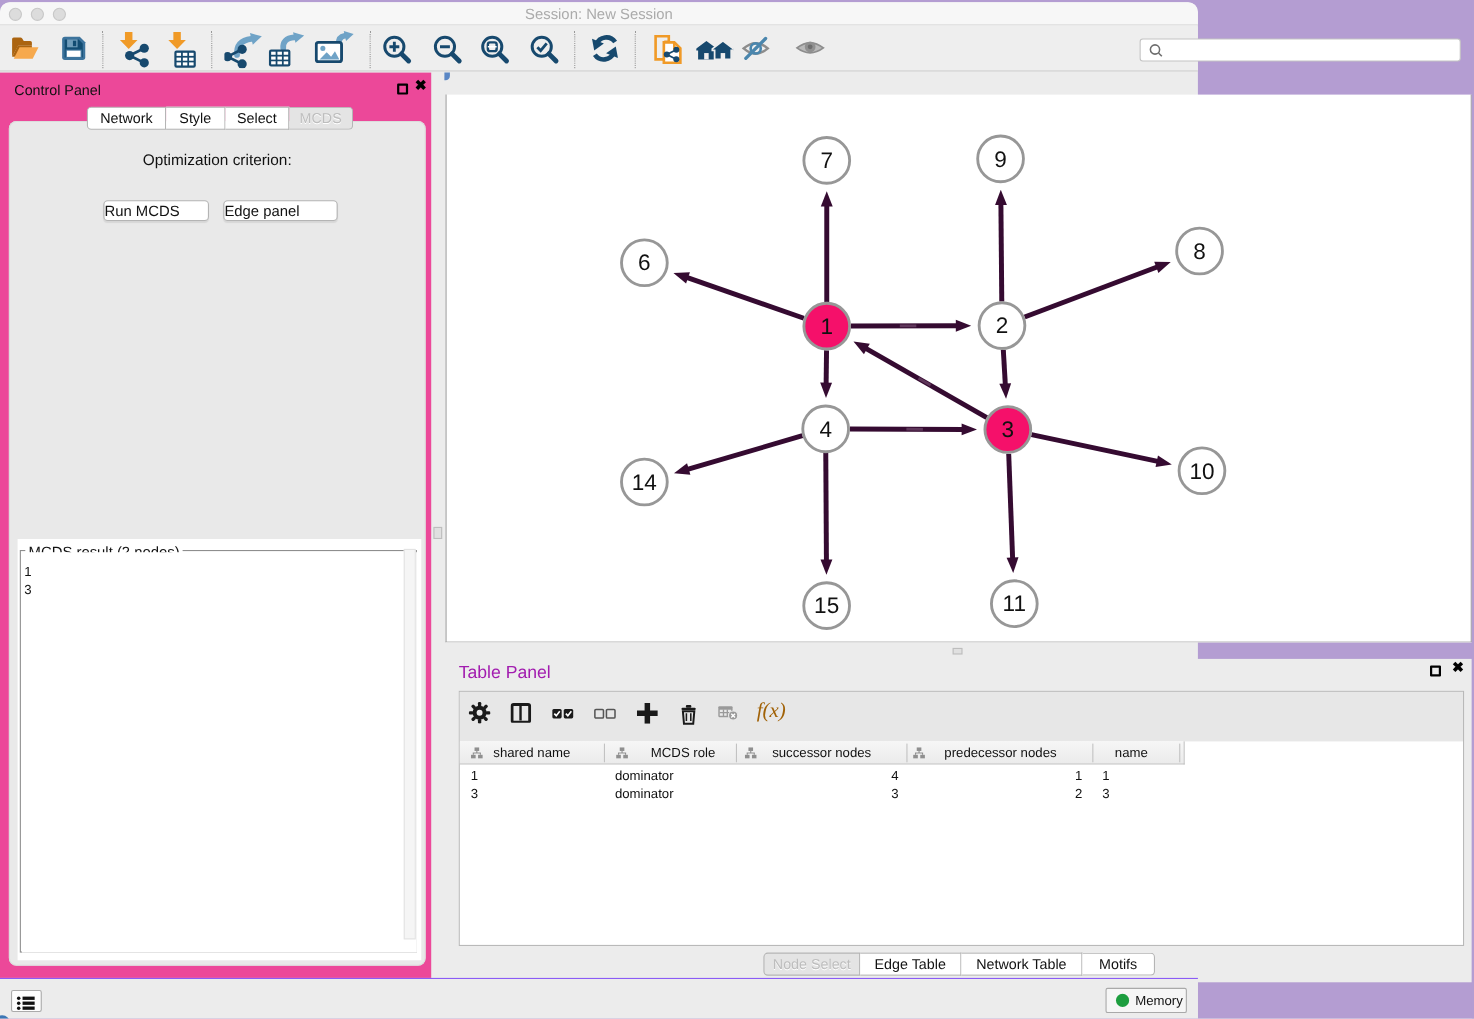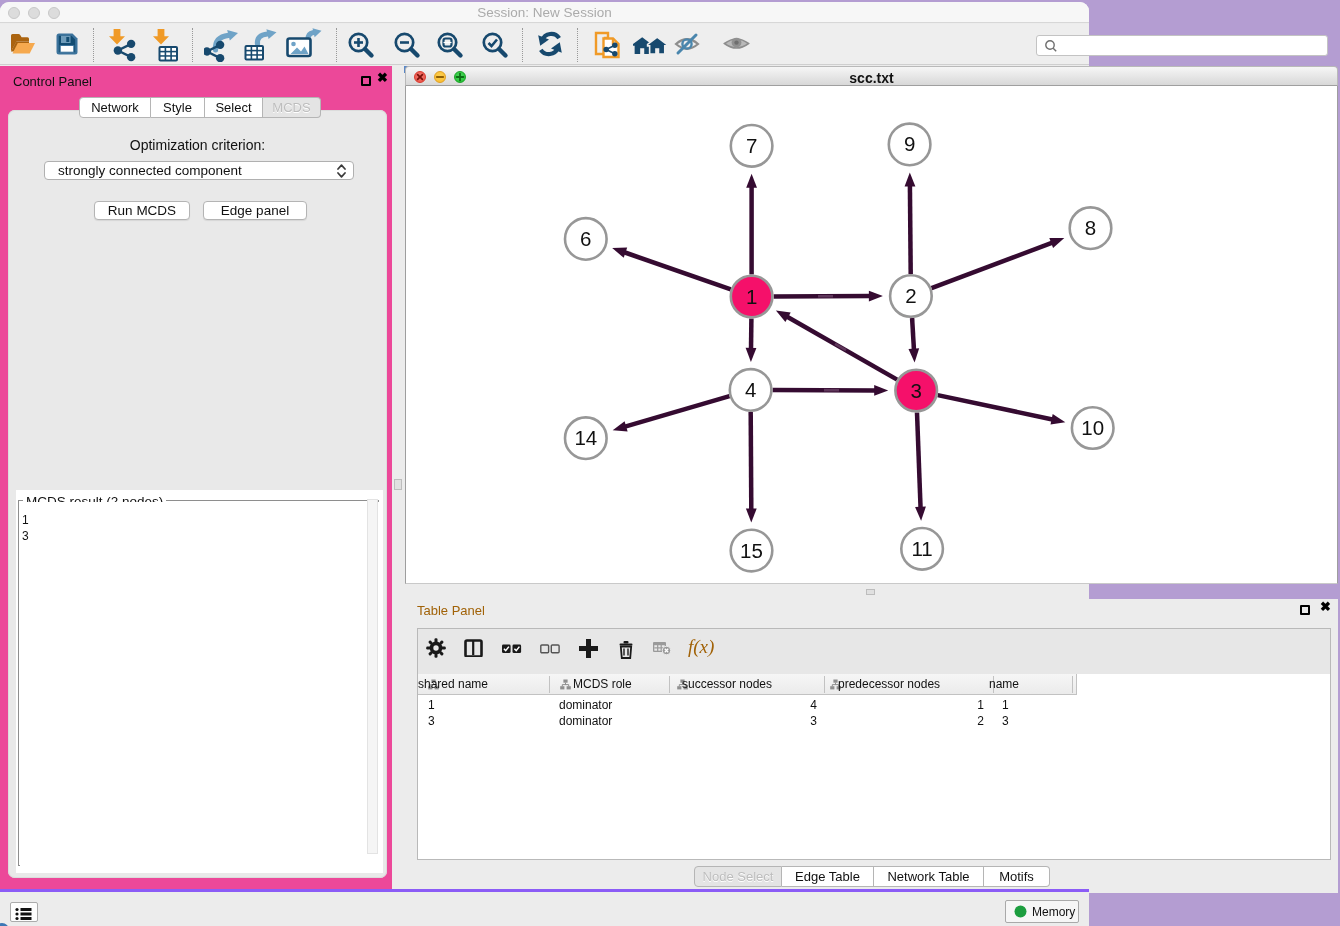--- a/index.html
+++ b/index.html
@@ -20,45 +20,45 @@
 .sqicon { position:absolute; width:10px; height:10px; border:2px solid #000; border-radius:1px; }
 .xicon { position:absolute; font-size:13px; font-weight:bold; color:#000; }
 #tabpanel { position:absolute; left:8px; top:44px; width:379px; height:768px; background:#e9e9e9; border-radius:7px; box-shadow:0 0 0 1px #dcdcdc inset; }
 #tabs { position:absolute; left:79px; top:31px; height:21px; display:flex; }
 .tab { height:21px; font-size:13px; color:#111; background:#fff; border:1px solid #b5b5b5; border-left:none; display:flex; align-items:center; justify-content:center; }
 .tab.first { border-left:1px solid #b5b5b5; border-radius:4px 0 0 4px; }
 .tab.last { border-radius:0 4px 4px 0; }
 .tab.sel { background:#e4e4e4; color:#bdbdbd; text-shadow:0 1px 0 #fff; }
 #optlabel { position:absolute; left:0; top:71px; width:395px; text-align:center; font-size:14px; color:#111; }
 #combo { position:absolute; left:44px; top:95px; width:310px; height:19px; background:#fff; border:1px solid #b0b0b0; border-radius:4px; font-size:13.5px; color:#111; line-height:17px; padding-left:13px; }
-.btn { position:absolute; top:135px; height:19px; background:#fff; border:1px solid #b4b4b4; border-radius:4px; font-size:13.5px; color:#111; text-align:center; line-height:17px; box-shadow:0 1px 1px rgba(0,0,0,0.08); }
+.btn { position:absolute; top:116px; height:19px; background:#fff; border:1px solid #b4b4b4; border-radius:4px; font-size:13.5px; color:#111; text-align:left; line-height:17px; box-shadow:0 1px 1px rgba(0,0,0,0.08); }
 #mcdswrap { position:absolute; left:16px; top:424px; width:367px; height:383px; background:#fff; }
 #groupbox { position:absolute; left:2px; top:10px; width:361px; height:366px; border:1px solid #8e8e8e; }
 #grouptitle { position:absolute; left:4px; top:-7px; background:#fff; padding:0 3px; font-size:13.5px; color:#111; }
 #mcdslist { position:absolute; left:1px; top:1px; width:359px; height:364px; background:#fff; font-size:12px; color:#111; }
 #mcdssb { position:absolute; right:5px; top:9px; width:11px; height:355px; background:#f5f5f5; border:1px solid #e3e3e3; }
 
 #netwin { position:absolute; left:405px; top:64px; width:933px; height:520px; }
 #nettitle { position:absolute; left:0; top:0px; width:100%; height:20px; background:linear-gradient(#f6f6f6,#d8d8d8); border:1px solid #b9b9b9; border-bottom:1px solid #9f9f9f; border-radius:4px 4px 0 0; }
 .mbtn { position:absolute; top:4px; width:12px; height:12px; border-radius:50%; }
 #nettitletext { position:absolute; top:3px; left:0; width:100%; text-align:center; font-size:14px; font-weight:bold; color:#111; }
 #netview { position:absolute; left:0; top:20px; width:933px; height:498px; background:#fff; border:1px solid #9e9e9e; border-top:none; border-bottom-color:#c9c9c9; }
 
 #tpanel { position:absolute; left:405px; top:597px; width:933px; height:294px; background:#ececec; }
-#tp-title { position:absolute; left:12px; top:4px; font-size:13px; color:#a16207; }
+#tp-title { position:absolute; left:12px; top:4px; font-size:16px; color:#a21caf; }
 #tbox { position:absolute; left:12px; top:29px; width:914px; height:232px; background:#fff; border:1px solid #b9b9b9; }
 #ttoolbar { position:absolute; left:0; top:0; width:100%; height:45px; background:#e7e7e7; }
 #thead { position:absolute; left:0; top:45px; width:659px; height:21px; border-right:1px solid #c2c2c2; background:linear-gradient(#f6f6f6,#ebebeb); border-bottom:1px solid #c2c2c2; font-size:12px; color:#111; }
 .hsep { position:absolute; top:2px; height:17px; width:0; border-left:1px solid #c2c2c2; }
-.hlabel { position:absolute; top:3px; text-align:left; }
+.hlabel { position:absolute; top:3px; text-align:center; }
 .row { position:absolute; left:0; width:100%; height:16px; font-size:12px; color:#111; }
 .cell { position:absolute; top:1px; }
 #btabs { position:absolute; left:289px; top:267px; height:21px; display:flex; }
 
-#statusbar { position:absolute; left:0; top:887px; width:100%; height:37px; background:#ececec; border-top:3px solid #8b5cf6; }
+#statusbar { position:absolute; left:0; top:887px; width:100%; height:37px; background:#ececec; border-top:1px solid #8b5cf6; }
 #listbtn { position:absolute; left:10px; top:10px; width:28px; height:20px; background:#fdfdfd; border:1px solid #ababab; border-radius:2px; }
 #membtn { position:absolute; right:10px; top:8px; width:74px; height:23px; background:#f6f6f6; border:1px solid #a9a9a9; border-radius:2px; font-size:12px; color:#111; }
 #rightedge { position:absolute; right:0; top:0; width:2px; height:926px; background:#b49dd2; }
 #bluecorner { position:absolute; left:-5px; top:921px; width:14px; height:14px; border-radius:50%; background:#3c77b5; }
 svg { display:block; }
 </style>
 </head>
 <body>
 <div id="win">
 
@@ -206,63 +206,39 @@
     <div class="sqicon" style="left:361px; top:10px;"></div>
     <div class="xicon" style="left:377px; top:4px;">✖</div>
     <div id="tabpanel"></div>
     <div id="optlabel">Optimization criterion:</div>
     <div id="tabs">
       <div class="tab first" style="width:72px;">Network</div>
       <div class="tab" style="width:54px;">Style</div>
       <div class="tab" style="width:58px;">Select</div>
       <div class="tab last sel" style="width:58px;">MCDS</div>
     </div>
-    <div id="combo">strongly connected component
-      <svg width="11" height="14" style="position:absolute;right:6px;top:2px;" viewBox="0 0 11 14">
-          <path d="M2 5 L5.5 1.2 L9 5" fill="none" stroke="#3a3a3a" stroke-width="1.7" stroke-linecap="round" stroke-linejoin="round"></path>
-          <path d="M2 9 L5.5 12.8 L9 9" fill="none" stroke="#3a3a3a" stroke-width="1.7" stroke-linecap="round" stroke-linejoin="round"></path>
-        </svg>
-    </div>
     <div class="btn" style="left:94px; width:96px;">Run MCDS</div>
     <div class="btn" style="left:203px; width:104px;">Edge panel</div>
     <div id="mcdswrap">
       <div id="groupbox">
         <div id="grouptitle">MCDS result (2 nodes)</div>
         <div id="mcdslist">
           <div style="position:absolute;left:2px;top:10px;line-height:16px;">1<br>3</div>
         </div>
       </div>
       <div id="mcdssb"></div>
     </div>
   </div>
 
   <div class="abs" style="left:394px;top:477px;width:8px;height:11px;background:#e0e0e0;border:1px solid #bdbdbd;"></div>
   <div class="abs" style="left:866px;top:587px;width:9px;height:6px;background:#e0e0e0;border:1px solid #bdbdbd;"></div>
   <div class="abs" style="left:688px;top:885px;width:9px;height:6px;background:#e0e0e0;border:1px solid #bdbdbd;"></div>
 
   <div id="netwin">
     <div class="abs" style="left:-1px;top:0;width:5px;height:7px;background:#5a87c5;border-radius:0 0 4px 0;"></div>
-    <div id="nettitle">
-      <div class="mbtn" style="left:8px;background:radial-gradient(circle at 50% 40%,#f07a72,#ed4e42);border:1px solid #d8382c;">
-        <svg width="10" height="10" viewBox="0 0 10 10" style="margin:0 auto;display:block;">
-            <path d="M2.6 2.6 L7.4 7.4 M7.4 2.6 L2.6 7.4" stroke="#790f08" stroke-width="1.7" stroke-linecap="round"></path>
-          </svg>
-      </div>
-      <div class="mbtn" style="left:28px;background:radial-gradient(circle at 50% 40%,#fccf50,#fbbb2c);border:1px solid #dfa023;">
-        <svg width="10" height="10" viewBox="0 0 10 10" style="margin:0 auto;display:block;">
-            <path d="M1.8 5 L8.2 5" stroke="#8e5f05" stroke-width="1.8" stroke-linecap="round"></path>
-          </svg>
-      </div>
-      <div class="mbtn" style="left:48px;background:radial-gradient(circle at 50% 40%,#4fd55e,#1ec12f);border:1px solid #17a325;">
-        <svg width="10" height="10" viewBox="0 0 10 10" style="margin:0 auto;display:block;">
-            <path d="M5 1.6 L5 8.4 M1.6 5 L8.4 5" stroke="#0c6e14" stroke-width="1.8" stroke-linecap="round"></path>
-          </svg>
-      </div>
-      <div id="nettitletext">scc.txt</div>
-    </div>
     <div id="netview">
       <svg width="931" height="496" viewBox="0 0 931 496">
           <g stroke="#350b31" stroke-width="4.5">
 <line x1="345.6" y1="188.5" x2="345.6" y2="99.8"></line>
 <line x1="324.8" y1="203.3" x2="217.6" y2="166.0"></line>
 <line x1="367.6" y1="210.4" x2="464.9" y2="210.1"></line>
 <line x1="345.4" y1="232.5" x2="345.0" y2="263.9"></line>
 <line x1="504.7" y1="188.0" x2="503.9" y2="98.4"></line>
 <line x1="525.5" y1="202.2" x2="647.1" y2="156.3"></line>
 <line x1="506.1" y1="232.0" x2="508.0" y2="264.6"></line>

